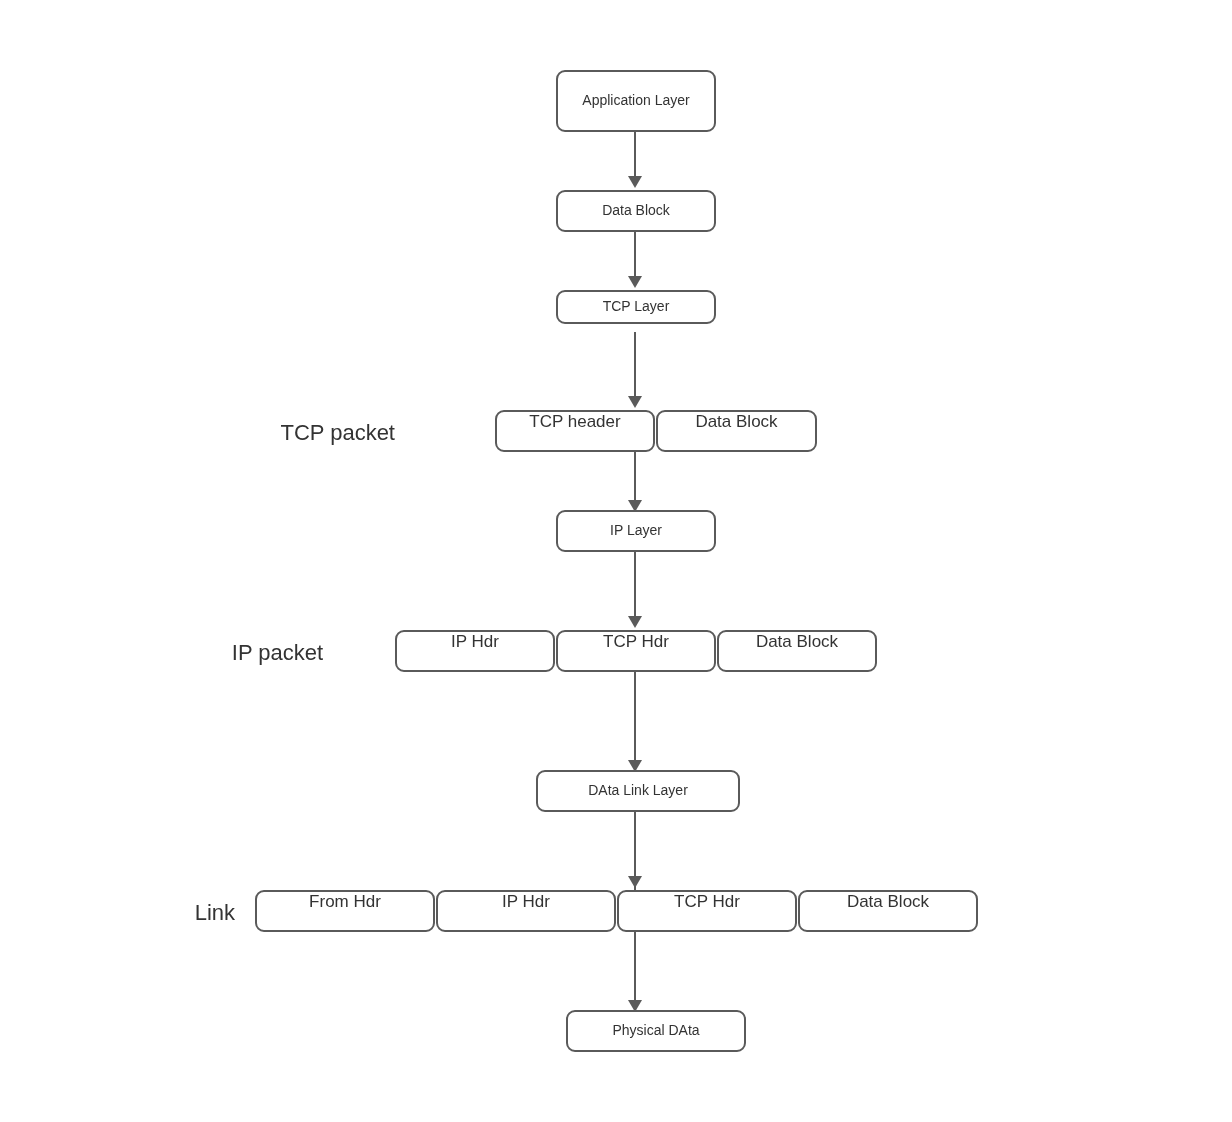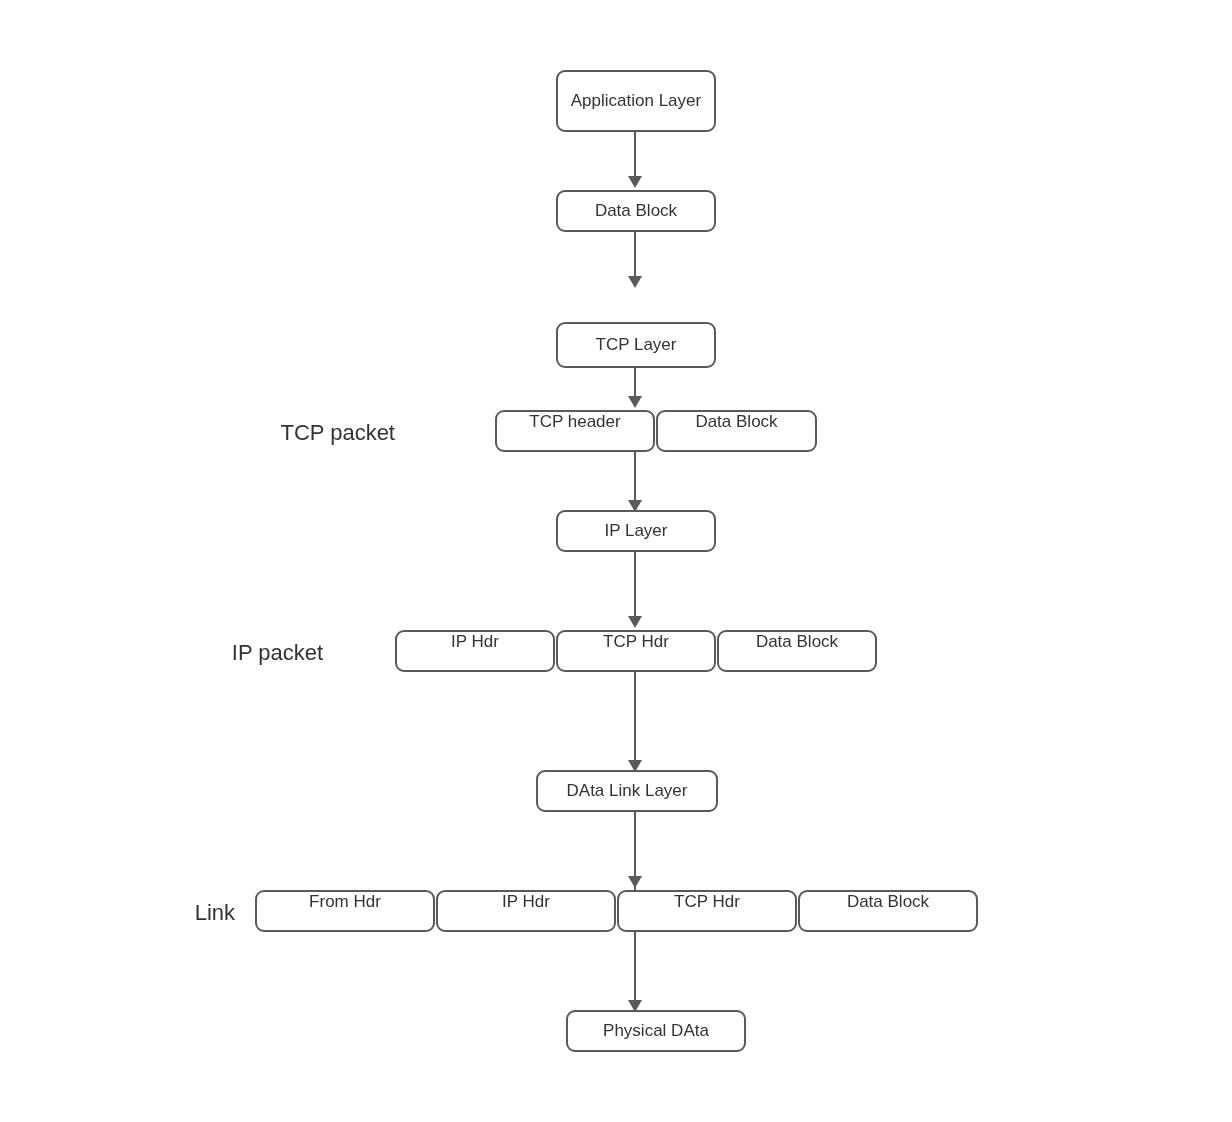--- a/index.html
+++ b/index.html
@@ -19,21 +19,21 @@
   }
 
   
   .node {
     position: absolute;
     box-sizing: border-box;
     background: #ffffff;
     border: 2px solid #5a5a5a;
     border-radius: 9px;
     color: #333333;
-    font-size: 17px;
+    font-size: 14px;
     line-height: 1.28;
     display: flex;
     align-items: center;
     justify-content: center;
     text-align: center;
     z-index: 3;
   }
 
   
   .strip {
@@ -112,21 +112,21 @@
   <div class="arrow-head" style="left:628px; top:1000px;"></div>
 
   <div class="node" style="left:556px; top:70px; width:160px; height:62px;">
     <span>Application Layer</span>
   </div>
 
   <div class="node" style="left:556px; top:190px; width:160px; height:42px;">
     <span>Data Block</span>
   </div>
 
-  <div class="node" style="left:556px; top:290px; width:160px; height:46px;margin-top:32px;">
+  <div class="node" style="left:556px; top:290px; width:160px; height:34px;">
     <span>TCP Layer</span>
   </div>
 
   <div class="row-label" style="left:200px; top:420px; width:195px;">
     <span>TCP packet</span>
   </div>
   <div class="strip" style="left:495px; top:410px;">
     <div class="seg" style="width:160px; height:42px;">
       <span>TCP header</span>
     </div>
@@ -147,21 +147,21 @@
       <span>IP Hdr</span>
     </div>
     <div class="seg" style="width:160px; height:42px;">
       <span>TCP Hdr</span>
     </div>
     <div class="seg" style="width:160px; height:42px;">
       <span>Data Block</span>
     </div>
   </div>
 
-  <div class="node" style="left:536px; top:770px; width:182px; height:42px;">
+  <div class="node" style="left:536px; top:770px; width:204px; height:42px;">
     <span>DAta Link Layer</span>
   </div>
 
   <div class="row-label" style="left:60px; top:900px; width:175px;">
     <span>Link</span>
   </div>
   <div class="strip" style="left:255px; top:890px;">
     <div class="seg" style="width:180px; height:42px;">
       <span>From Hdr</span>
     </div>

